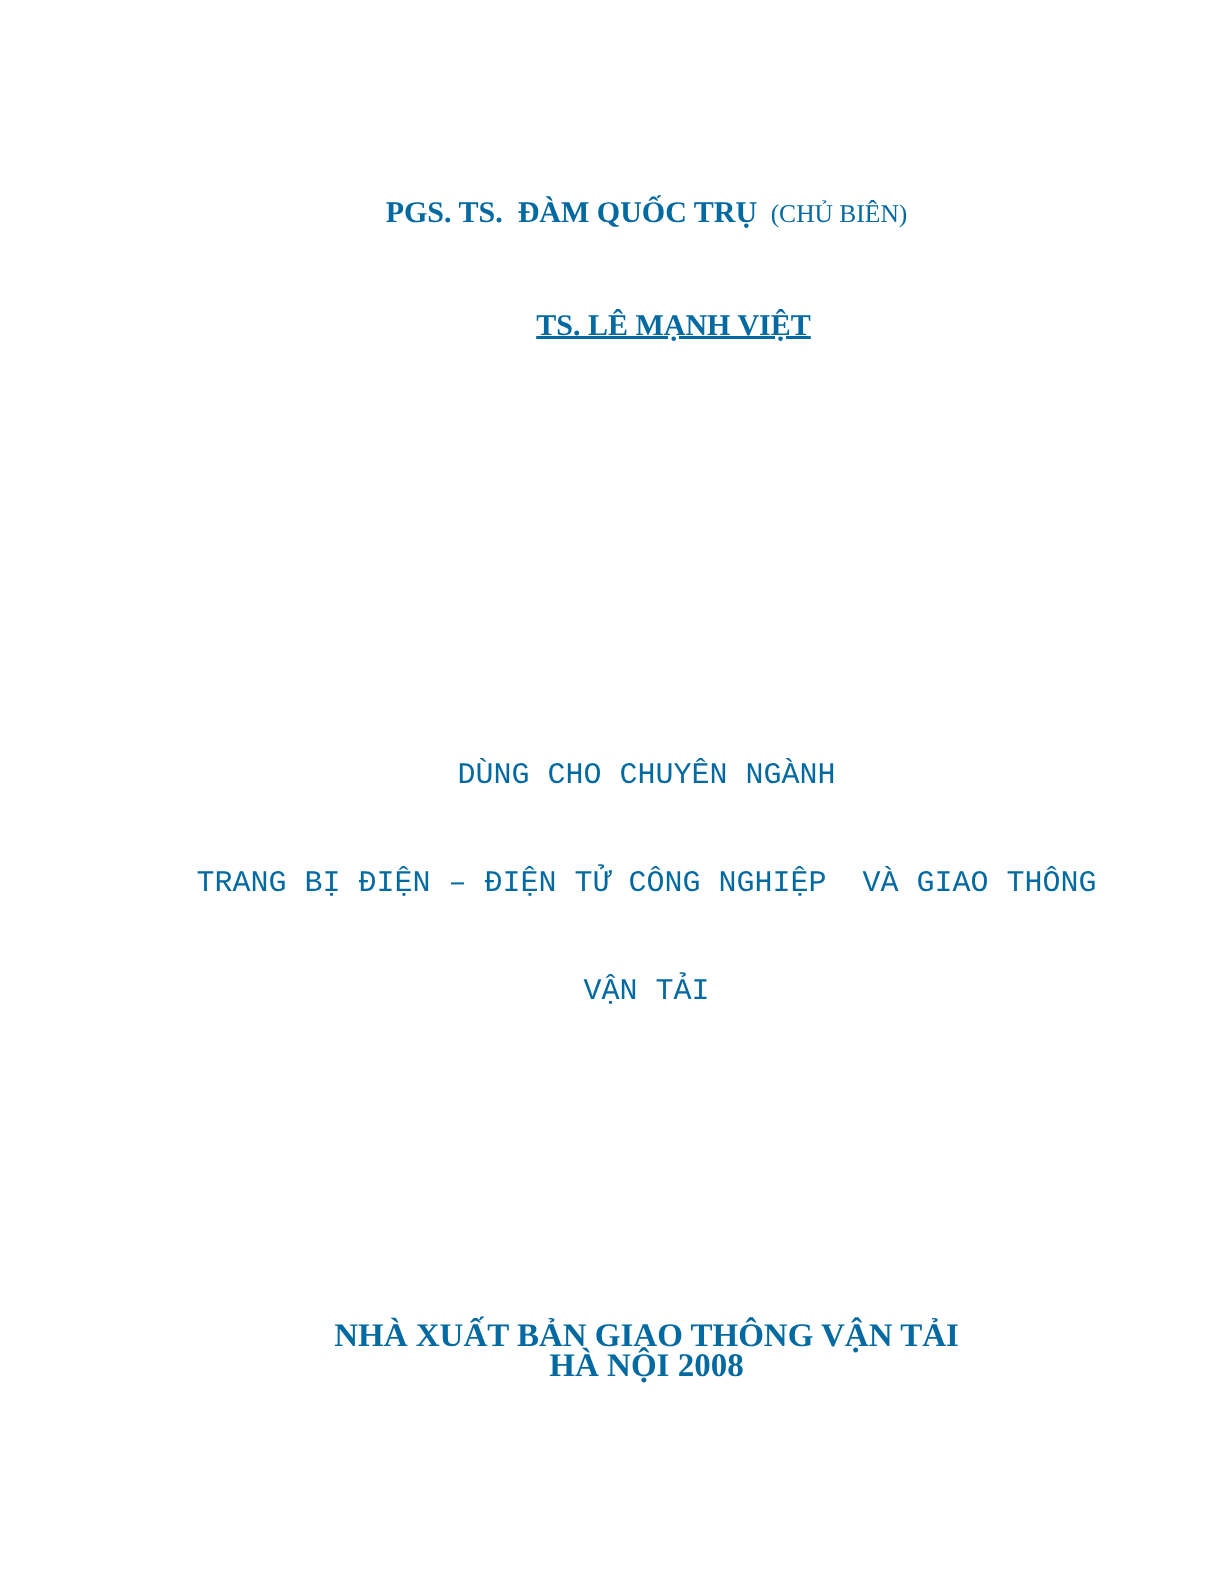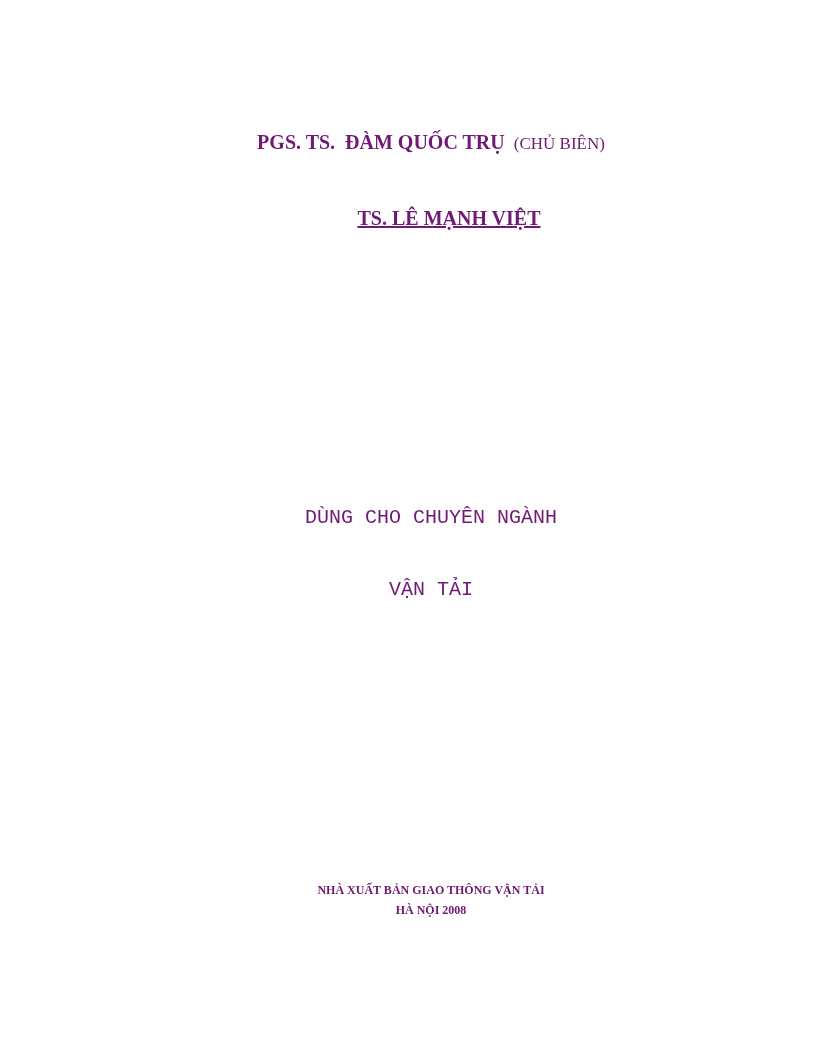--- a/index.html
+++ b/index.html
@@ -5,21 +5,21 @@
   html, body {
     margin: 0;
     padding: 0;
     background: #ffffff;
   }
   .page {
     position: relative;
     width: 816px;
     height: 1056px;
     background: #ffffff;
-    color: #701a75;
+    color: #0369a1;
     overflow: hidden;
   }
   .block {
     position: absolute;
     left: 46px;
     right: 0;
     text-align: center;
   }
   
   .authors {
@@ -55,38 +55,39 @@
     font-family: Liberation Mono, monospace;
     font-size: 20px;
     font-weight: 400;
     line-height: 24px;
     white-space: pre-wrap;
   }
   
   .publisher {
     top: 880px;
     font-family: "Liberation Serif", "DejaVu Serif", serif;
-    font-size: 12px;
+    font-size: 22px;
     font-weight: bold;
     line-height: 20px;
   }
 </style>
 </head>
 <body>
 
 <div class="page">
 
   <div class="block authors">
     <div><span>PGS. TS.  ĐÀM QUỐC TRỤ</span><span class="role">(CHỦ BIÊN)</span></div>
     <div><span class="line2">TS. LÊ MẠNH VIỆT</span></div>
   </div>
 
 
   <div class="block subtitle">
     <div>DÙNG CHO CHUYÊN NGÀNH</div>
+    <div>TRANG BỊ ĐIỆN – ĐIỆN TỬ CÔNG NGHIỆP  VÀ GIAO THÔNG</div>
     <div>VẬN TẢI</div>
   </div>
 
   <div class="block publisher">
     <div>NHÀ XUẤT BẢN GIAO THÔNG VẬN TẢI</div>
     <div>HÀ NỘI 2008</div>
   </div>
 
 </div>
 

